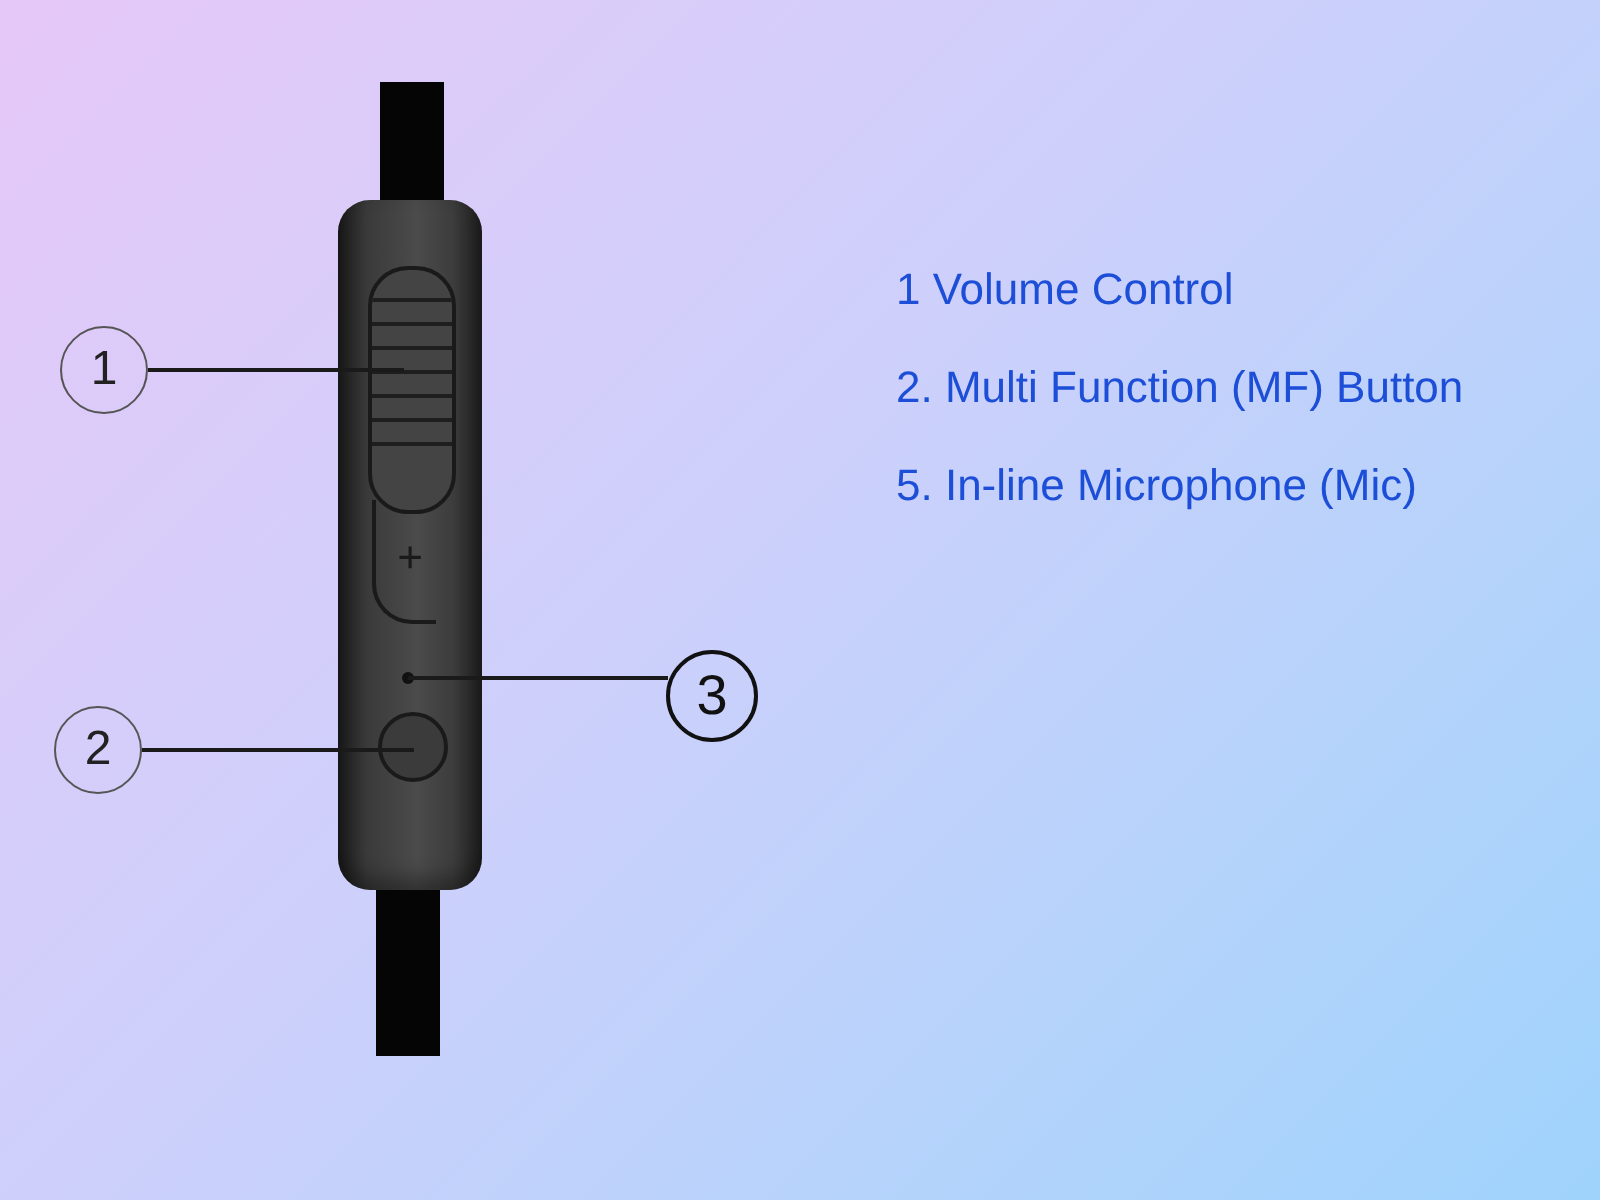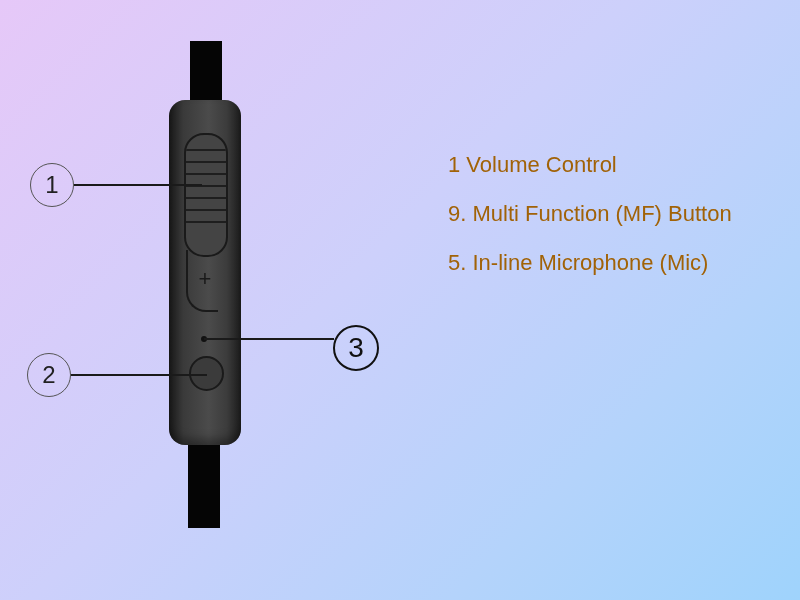--- a/index.html
+++ b/index.html
@@ -43,21 +43,21 @@
     .callout-circle {
       position: absolute; width: 44px; height: 44px; border-radius: 50%;
       border: 1.5px solid #555; box-sizing: border-box;
       display: flex; align-items: center; justify-content: center;
       font-size: 24px; color: #222;
     }
     .callout-circle.c3 {
       width: 46px; height: 46px; border: 2.5px solid #111; font-size: 28px; color: #111;
     }
     .leader { position: absolute; height: 2px; background: #1a1a1a; }
-    .legend { position: absolute; left: 448px; top: 130px; color: #a16207; font-size: 22px; margin-top: 20px; }
+    .legend { position: absolute; left: 448px; top: 130px; color: #1d4ed8; font-size: 22px; }
     .legend-item { height: 49px; line-height: 30px; white-space: nowrap; }
   </style>
 </head>
 <body>
 
 <div>
   <div class="cable cable-top"></div>
   <div class="cable cable-bottom"></div>
 
   <div class="remote">
@@ -87,15 +87,15 @@
   <div class="leader" style="left:71px; top:374px; width:136px;"></div>
 
   <div class="leader" style="left:204px; top:338px; width:130px;"></div>
   <div class="callout-circle c3" style="left:333px; top:325px;">
     <span>3</span>
   </div>
 </div>
 
 <div class="legend">
   <div class="legend-item">1  Volume Control</div>
-  <div class="legend-item">9. Multi Function (MF) Button</div>
+  <div class="legend-item">2. Multi Function (MF) Button</div>
   <div class="legend-item">5. In-line Microphone (Mic)</div>
 </div>
 
 </body></html>

